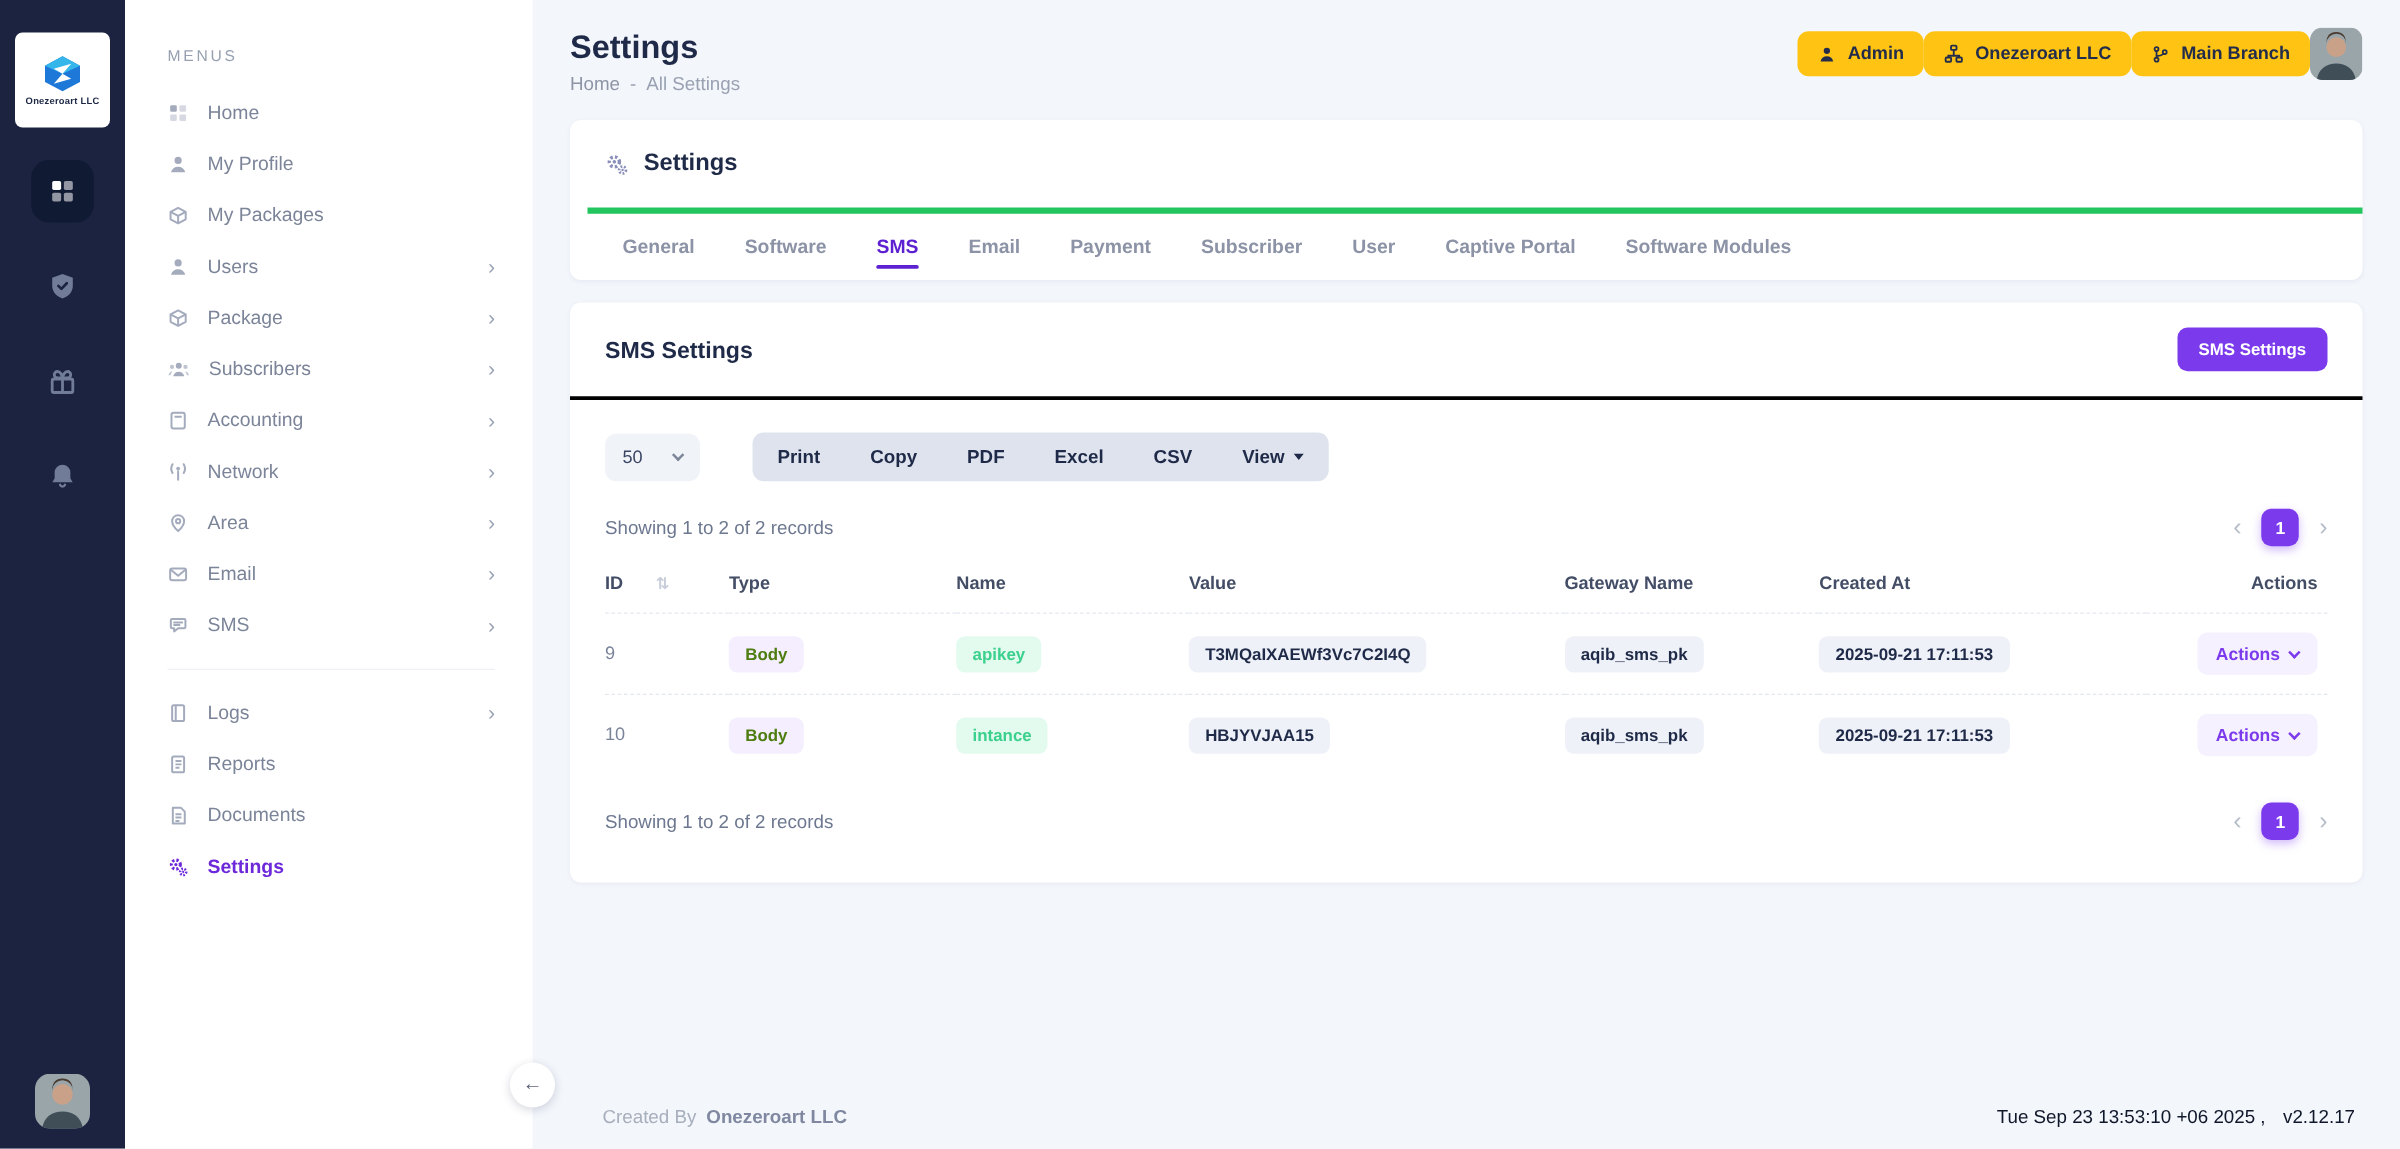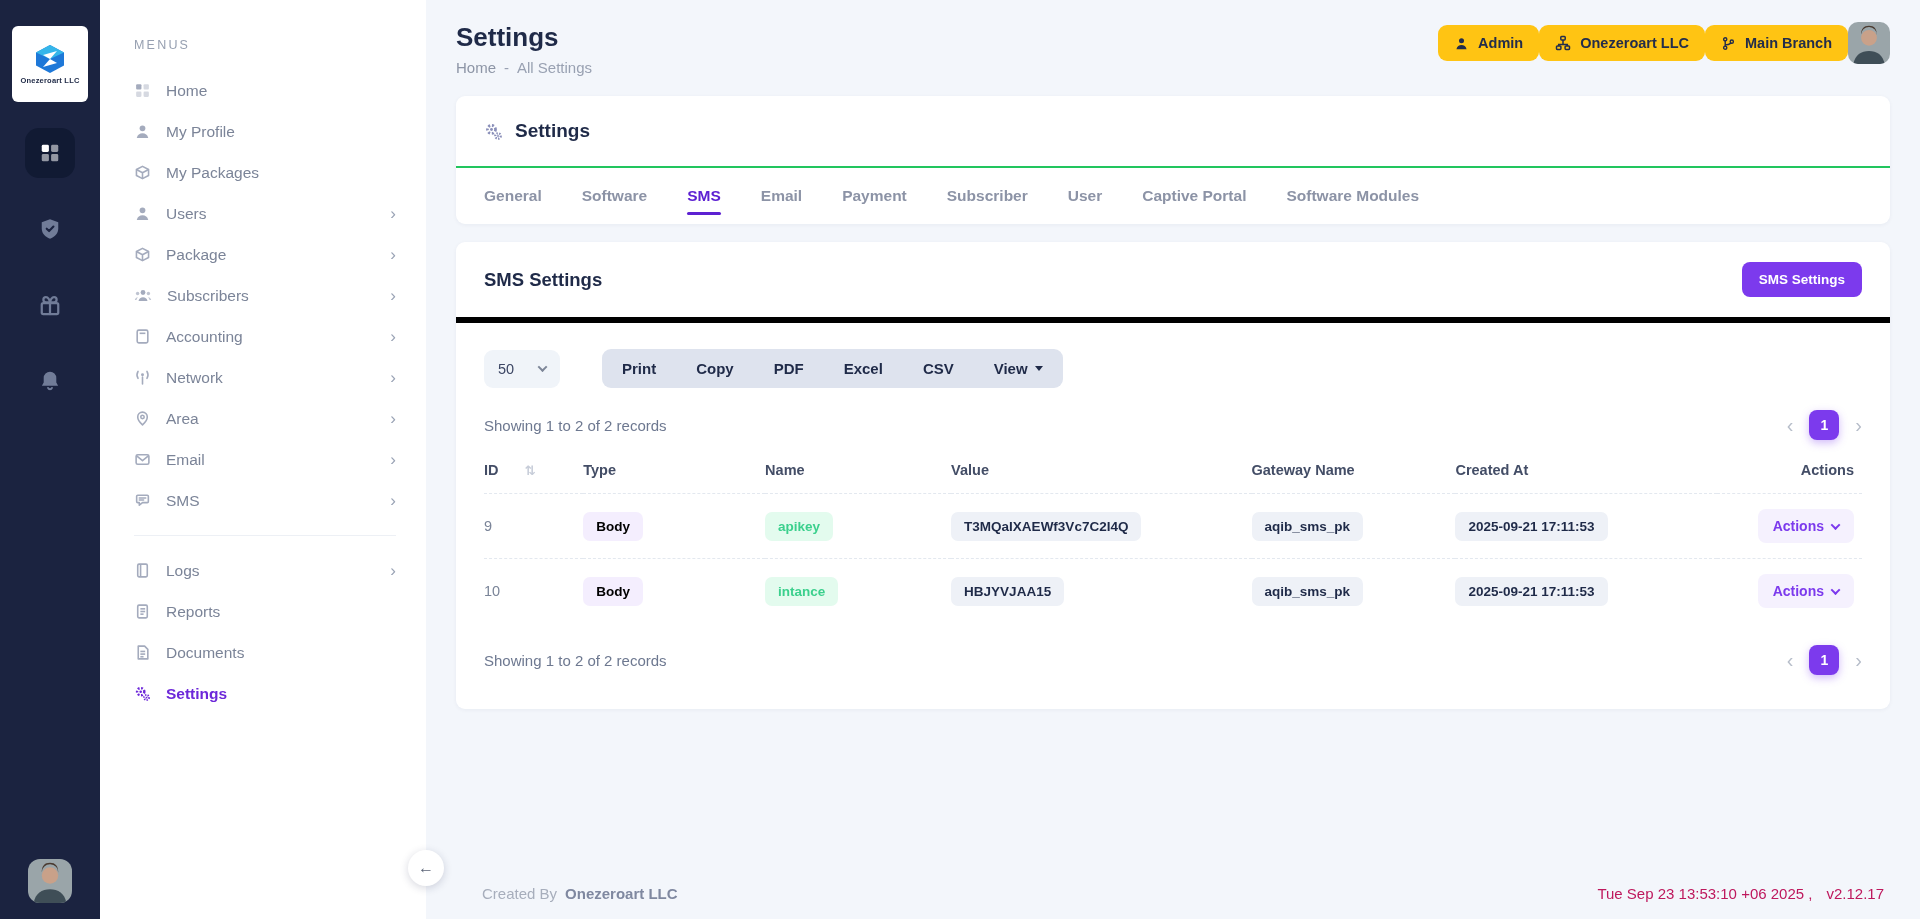--- a/index.html
+++ b/index.html
@@ -32,27 +32,27 @@
   .breadcrumb { margin-top:6px; font-size:15px; color:#8d95a6; display:flex; gap:8px; }
   .breadcrumb .crumb-muted { color:#99a1b2; }
   .head-right { display:flex; align-items:center; gap:0; }
   .ybtn { display:flex; align-items:center; gap:9px; background:#ffc413; color:#232d4b; border:none; border-radius:9px; padding:10px 16px; font-size:14.5px; font-weight:700; font-family:inherit; cursor:pointer; }
   .avatar { width:42px; height:42px; border-radius:10px; overflow:hidden; cursor:pointer; flex-shrink:0; }
 
   .card { background:#fff; border-radius:9px; box-shadow:0 1px 4px rgba(25,35,70,.05); }
   .card-1 { margin-top:20px; }
   .card-1 .card-title-row { display:flex; align-items:center; gap:12px; padding:24px 28px; font-size:19px; font-weight:700; color:#1f2a48; }
   .card-1 .card-title-row .ic { color:#8a8fb9; }
-  .tabs { display:flex; align-items:center; gap:40px; padding:0 28px; height:58px; border-top:2px solid #22c55e; }
+  .tabs { display:flex; align-items:center; gap:40px; padding:0 28px; height:58px; border-top:5px solid #22c55e;margin-left:14px; }
   .tab { position:relative; height:100%; display:flex; align-items:center; font-size:15.5px; font-weight:600; color:#8c93a6; cursor:pointer; }
   .tab.active { color:#5d21d2; }
   .tab.active::after { content:""; position:absolute; left:0; right:0; bottom:9px; height:3px; border-radius:2px; background:#5d21d2; }
 
   .card-2 { margin-top:18px; padding-bottom:10px; }
-  .sec-head { display:flex; justify-content:space-between; align-items:center; padding:20px 28px; border-bottom:6px solid #000000; }
+  .sec-head { display:flex; justify-content:space-between; align-items:center; padding:20px 28px; border-bottom:3px solid #000000; }
   .sec-title { font-size:18.5px; font-weight:700; color:#1f2a48; }
   .pbtn { background:#7c3aed; color:#fff; border:none; border-radius:8px; padding:10px 17px; font-size:13.5px; font-weight:700; font-family:inherit; cursor:pointer; }
 
   .controls { display:flex; align-items:center; padding:26px 28px 0 28px; }
   .pagesize { display:flex; align-items:center; justify-content:space-between; width:76px; background:#f0f4f9; border-radius:9px; padding:11px 14px; font-size:14.5px; color:#3c4664; cursor:pointer; }
   .btn-group { display:flex; background:#dee3ee; border-radius:9px; margin-left:42px; overflow:hidden; }
   .gbtn { background:transparent; border:none; padding:11px 20px; font-size:15px; font-weight:700; color:#1f2a48; font-family:inherit; cursor:pointer; display:flex; align-items:center; gap:7px; }
   .caret-down { width:0; height:0; border-left:4px solid transparent; border-right:4px solid transparent; border-top:5px solid #1f2a48; display:inline-block; }
   .chev-css { width:7px; height:7px; border-right:2px solid #7d8698; border-bottom:2px solid #7d8698; transform:rotate(45deg) translate(-1px,-1px); display:inline-block; }
 
@@ -62,32 +62,32 @@
   .pg-arrow { color:#b6bdc9; font-size:20px; line-height:1; background:none; border:none; cursor:pointer; font-family:inherit; }
   .pg-num { width:30px; height:30px; border-radius:8px; background:#7c3aed; color:#fff; font-size:14px; font-weight:700; border:none; cursor:pointer; box-shadow:0 3px 8px rgba(124,58,237,.35); font-family:inherit; }
 
   table.grid { width:calc(100% - 56px); margin:6px 28px 0 28px; border-collapse:collapse; }
   .grid th { text-align:left; font-size:14.5px; font-weight:700; color:#434d66; padding:16px 8px 15px 0; border-bottom:1px dashed #e3e8ef; }
   .grid th.col-actions, .grid td.col-actions { text-align:right; }
   .grid td { padding:15px 8px 15px 0; border-bottom:1px dashed #e3e8ef; font-size:14.5px; color:#7a8498; }
   .grid tr:last-child td { border-bottom:none; }
   .sort-glyph { color:#c7cdd9; font-size:13px; margin-left:26px; }
   .badge { display:inline-block; padding:7px 13px; border-radius:7px; font-size:13.5px; font-weight:700; }
-  .badge.type { background:#f4eefe; color:#000000; }
+  .badge.type { background:#f4eefe; color:#4d7c0f; }
   .badge.name { background:#e3fbee; color:#3bd08d; }
   .badge.plain { background:#eef1f7; color:#1f2a48; }
   .actions-btn { background:#f5f1fe; color:#7c3aed; border:none; border-radius:8px; padding:9px 15px; font-size:14px; font-weight:600; font-family:inherit; cursor:pointer; display:inline-flex; align-items:center; gap:8px; }
   .actions-btn .chev-css { border-color:#7c3aed; }
 
   .spacer { flex:1; }
   .footer { display:flex; justify-content:space-between; align-items:center; padding:0 6px 0 26px; height:52px; font-size:15px; }
   .footer-left { display:flex; gap:8px; align-items:baseline; }
   .created-by { color:#a7aebc; }
   .company { color:#7f88a0; font-weight:700; }
-  .footer-right { display:flex; gap:14px; color:#be185d; }
+  .footer-right { display:flex; gap:14px; color:#0f172a; }
 
   .collapse-btn { position:absolute; left:426px; bottom:33px; transform:translateX(-50%); width:36px; height:36px; border-radius:50%; background:#fff; border:none; box-shadow:0 2px 8px rgba(25,35,70,.18); color:#5b6477; font-size:16px; cursor:pointer; z-index:5; }
   svg { display:block; }
 </style>
 </head>
 <body>
 
 <div class="app">
 
   <div class="rail">

